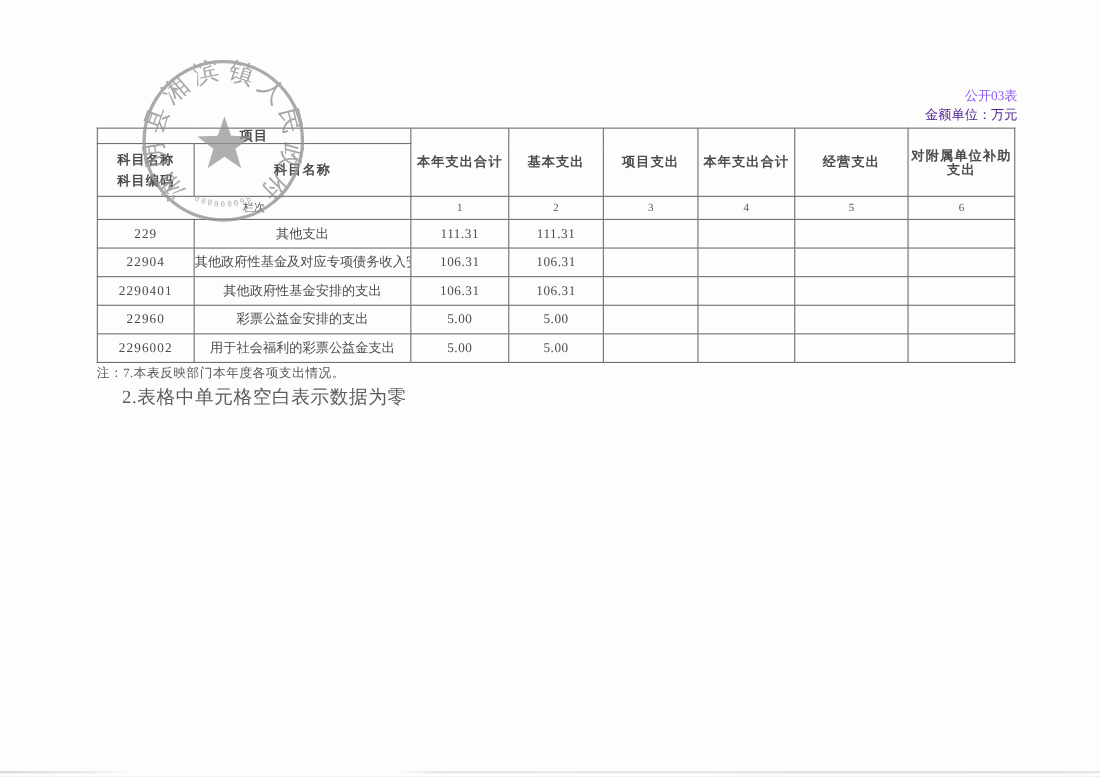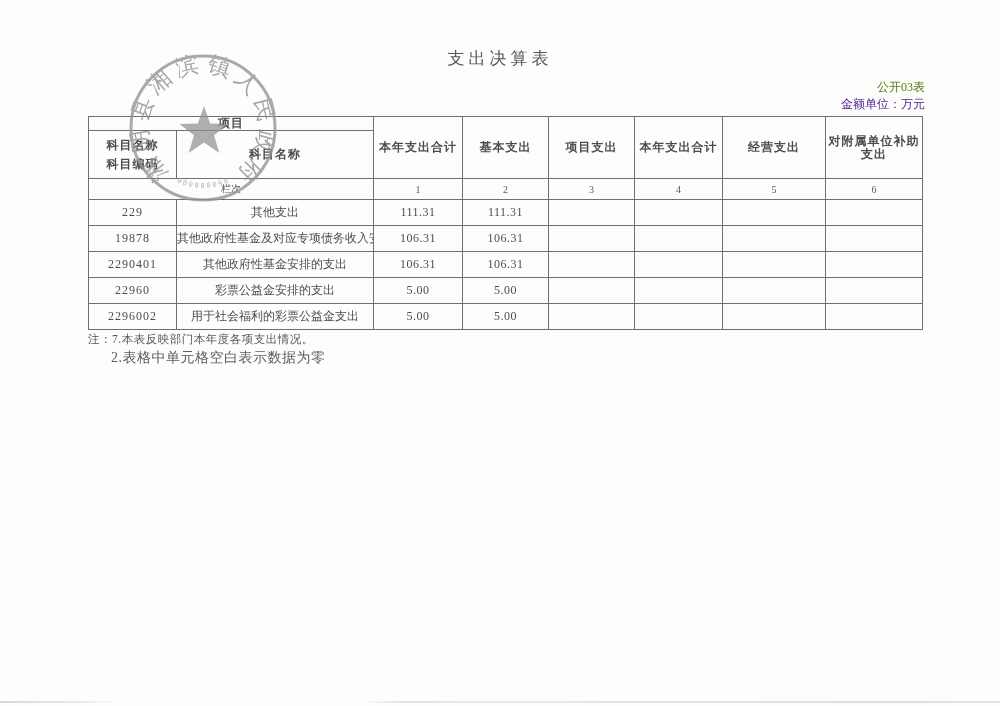--- a/index.html
+++ b/index.html
@@ -15,21 +15,21 @@
     background:linear-gradient(90deg,
       #b9b9b9 0%, #d9d9d9 8%, transparent 12%,
       transparent 36%, #cfcfcf 40%, #d8d8d8 50%, #cccccc 70%,
       #c4c4c4 90%, #cfcfcf 100%);
     opacity:.55;
   }
   .title{
     position:absolute; top:47px; left:0; width:1000px;
     text-align:center; font-size:17px; letter-spacing:4px; color:#565656;
   }
-  .form-code{ position:absolute; top:79px; right:75px; font-size:12px; color:#4d7c0f; }
+  .form-code{ position:absolute; top:79px; right:75px; font-size:12px; color:#8b5cf6; }
   .dept-line{ position:absolute; top:96px; left:88px; font-size:12px; letter-spacing:1px; color:#555; }
   .unit-line{ position:absolute; top:96px; right:75px; font-size:12px; color:#4c1d95; }
 
   table.main{
     position:absolute; left:88px; top:116px; width:834px;
     border-collapse:collapse; table-layout:fixed;
   }
   table.main td{
     border:1px solid #6f6f6f; padding:0; overflow:hidden;
     font-size:12px; text-align:center; vertical-align:middle; color:#4c4c4c;
@@ -44,39 +44,38 @@
   td.hd{ font-weight:600; color:#404040; letter-spacing:1px; }
   td.hd-wide{ line-height:1.45; padding:0 10px; }
   td.c-func{ text-align:left; padding-left:4px; line-height:1.55; }
   td.c-subj{ text-align:left; padding-left:112px; letter-spacing:1px; }
   td.code{ text-align:left; padding-left:4px; font-size:11.5px; letter-spacing:1px; color:#525252; }
   td.name{ text-align:left; padding-left:5px; font-size:11.5px; white-space:nowrap; color:#4e4e4e; }
   td.name.indent{ }
   td.val{ text-align:right; padding-right:5px; font-size:11.5px; letter-spacing:.5px; color:#4e4e4e; }
 
   .note1{ position:absolute; top:332px; left:88px; font-size:11.5px; color:#575757; letter-spacing:.5px; }
-  .note2{ position:absolute; top:349px; left:111px; font-size:14px; color:#5c5c5c; letter-spacing:.5px; }
+  .note2{ position:absolute; top:349px; left:111px; font-size:17px; color:#5c5c5c; letter-spacing:.5px; }
 
   .stamp{
     position:absolute; left:127px; top:52px; width:152px; height:152px;
     opacity:.78; pointer-events:none;
   }
   .stamp .ring{ fill:none; stroke:#949494; stroke-width:3; }
   .stamp .ring-text{ fill:#8f8f8f; font-size:23px; letter-spacing:5.5px;
     font-family:"Liberation Serif","DejaVu Serif",serif; }
   .stamp .star{ fill:#8f8f8f; opacity:.9; }
   .stamp .serial{ fill:#9c9c9c; font-size:7px; letter-spacing:2px;
     font-family:"DejaVu Sans Mono",monospace; }
 </style>
 </head>
 <body>
 
 <div class="page">
 
-  <div class="title">支出决算表</div>
   <div class="form-code">公开03表</div>
   <div class="unit-line">金额单位：万元</div>
 
   <table class="main">
     <colgroup>
       <col style="width:88px">
         <col style="width:197px">
         <col style="width:89px">
         <col style="width:86px">
       <col style="width:86px">
@@ -115,21 +114,21 @@
         <td class="code">229</td>
         <td class="name">其他支出</td>
         <td class="val">111.31</td>
         <td class="val">111.31</td>
         <td class="val"></td>
         <td class="val"></td>
         <td class="val"></td>
         <td class="val"></td>
       </tr>
       <tr class="r-data">
-        <td class="code">19878</td>
+        <td class="code">22904</td>
         <td class="name">其他政府性基金及对应专项债务收入安排的支出</td>
         <td class="val">106.31</td>
         <td class="val">106.31</td>
         <td class="val"></td>
         <td class="val"></td>
         <td class="val"></td>
         <td class="val"></td>
       </tr>
       <tr class="r-data">
         <td class="code">2290401</td>

